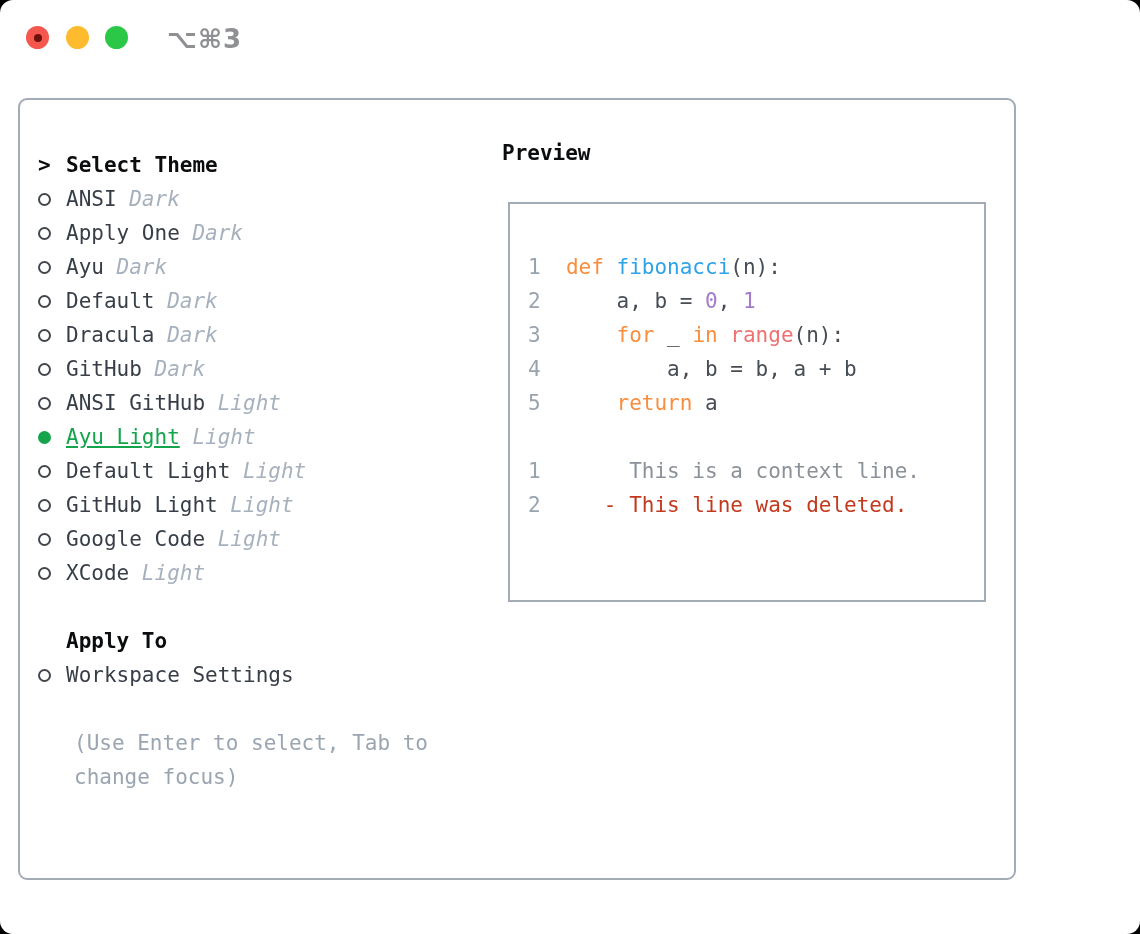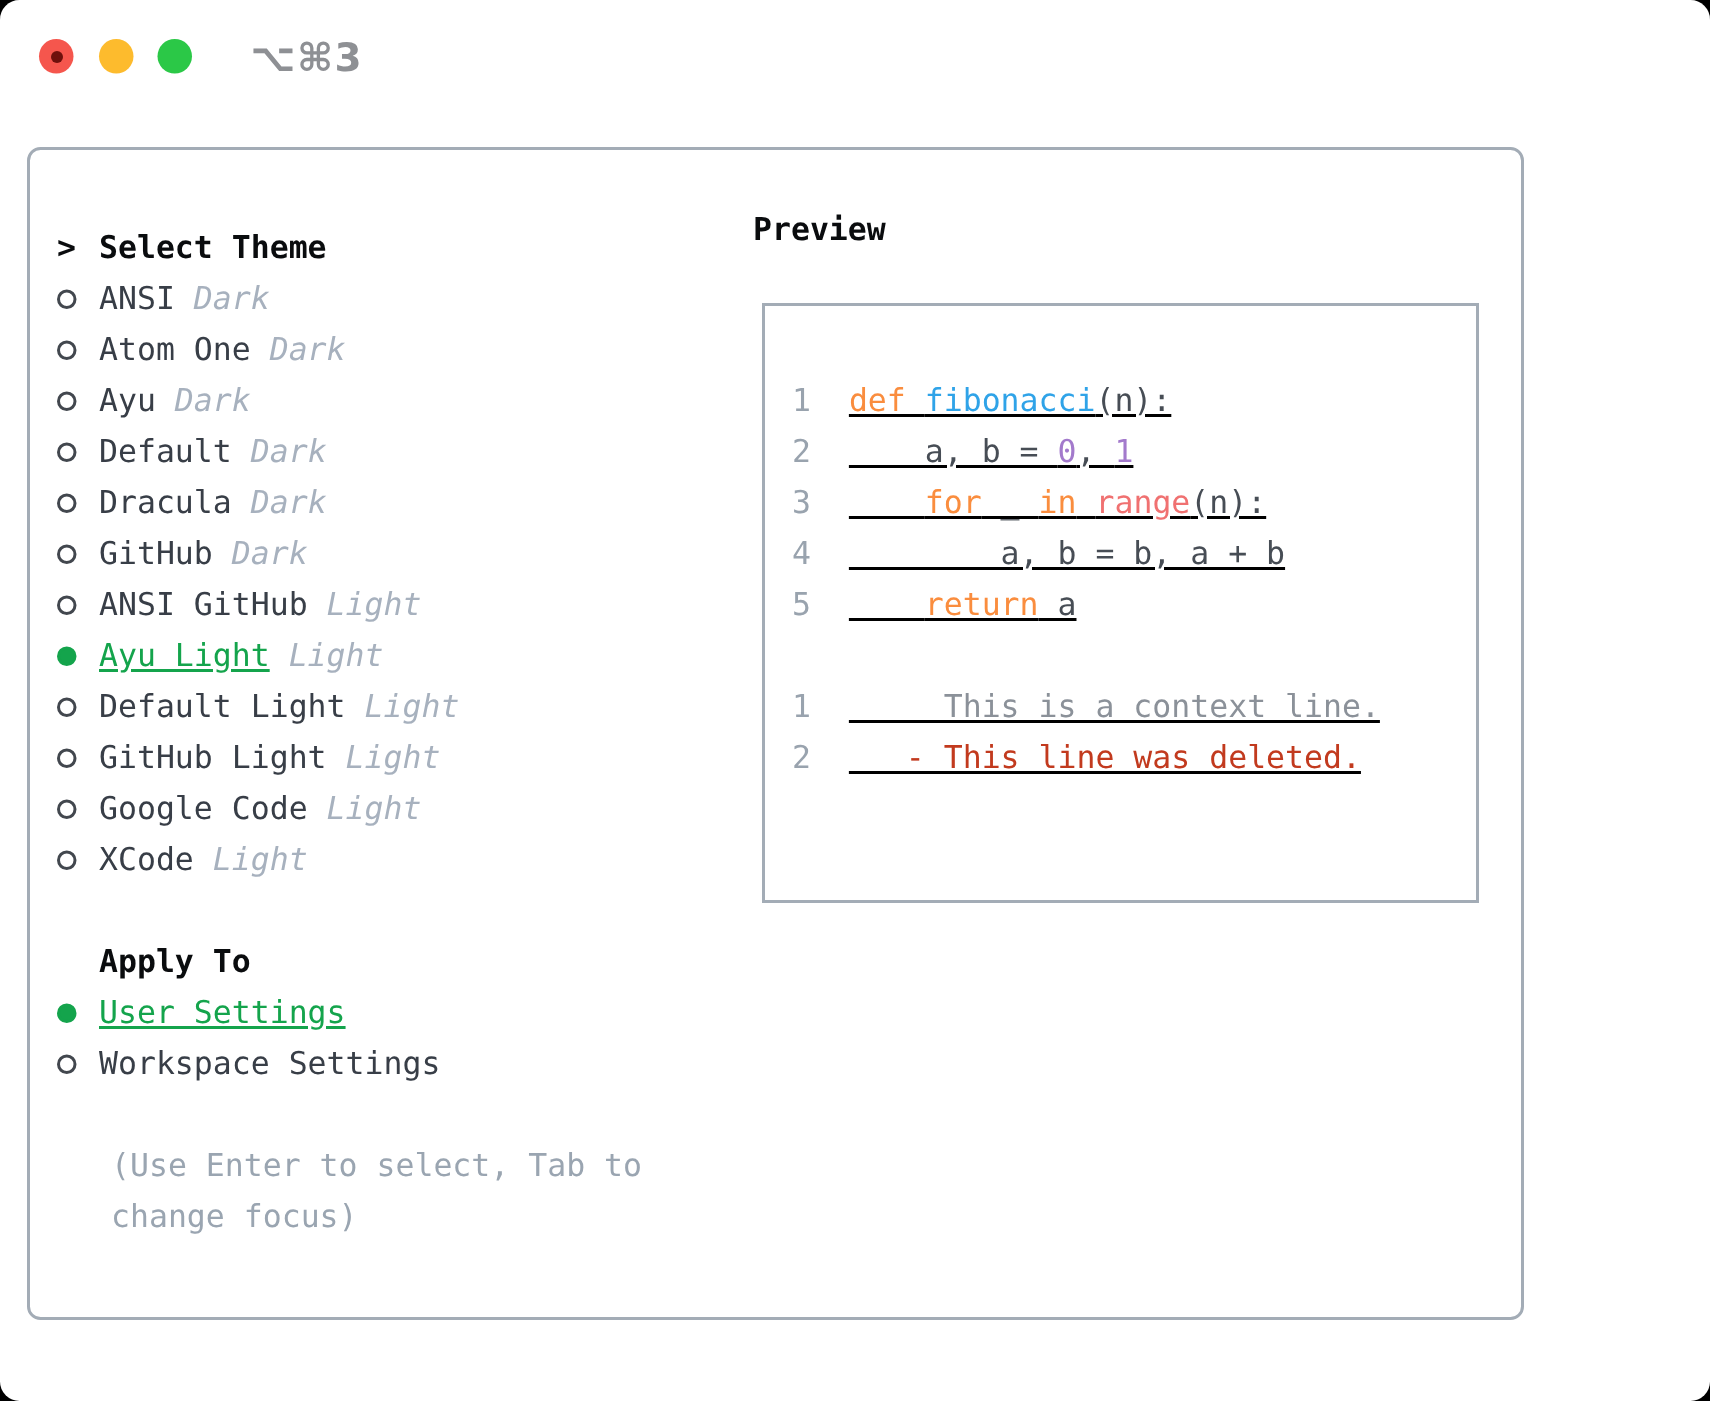--- a/index.html
+++ b/index.html
@@ -36,21 +36,21 @@
   .variant { color:var(--variant_text); margin-left:1ch;font-style:italic; }
   .spacer { height:34px; }
   .hint { color:var(--hint); white-space:pre;margin-left:36px; }
 
   
   .preview-heading { position:absolute; left:482px; top:36px; height:34px; line-height:34px;
                      font-weight:bold; color:var(--heading); }
   .preview-box { position:absolute; left:488px; top:102px; width:478px; height:400px;
                  border:2px solid var(--panel_border); background:#fff;
                  padding:46px 0 0 18px; overflow:hidden; }
-  .code-line { height:34px; line-height:34px; white-space:pre;text-decoration:underline; }
+  .code-line { height:34px; line-height:34px; white-space:pre; }
   .lno { display:inline-block; width:3ch; color:var(--line_number); }
   .diff-block { margin-top:34px; }
 </style>
 </head>
 <body>
 
 <div class="screen">
   <div class="window">
 
     <div class="titlebar">
@@ -72,21 +72,21 @@
 
         <div id="theme-items">
   <div class="row">
     <span class="marker"><span class="ring"></span></span>
     <span class="item-name">ANSI</span>
     <span class="variant">Dark</span>
   </div>
 
   <div class="row">
     <span class="marker"><span class="ring"></span></span>
-    <span class="item-name">Atom One</span>
+    <span class="item-name">Apply One</span>
     <span class="variant">Dark</span>
   </div>
 
   <div class="row">
     <span class="marker"><span class="ring"></span></span>
     <span class="item-name">Ayu</span>
     <span class="variant">Dark</span>
   </div>
 
   <div class="row">
@@ -145,25 +145,20 @@
 </div>
 
         <div class="spacer"></div>
 
         <div class="row">
           <span class="marker"></span>
           <span class="heading-text">Apply To</span>
         </div>
 
         <div id="apply-options">
-  <div class="row">
-    <span class="marker"><span class="ring filled"></span></span>
-    <span class="item-name sel">User Settings</span>
-    
-  </div>
 
   <div class="row">
     <span class="marker"><span class="ring"></span></span>
     <span class="item-name">Workspace Settings</span>
     
   </div>
 </div>
 
         <div class="spacer"></div>
 

